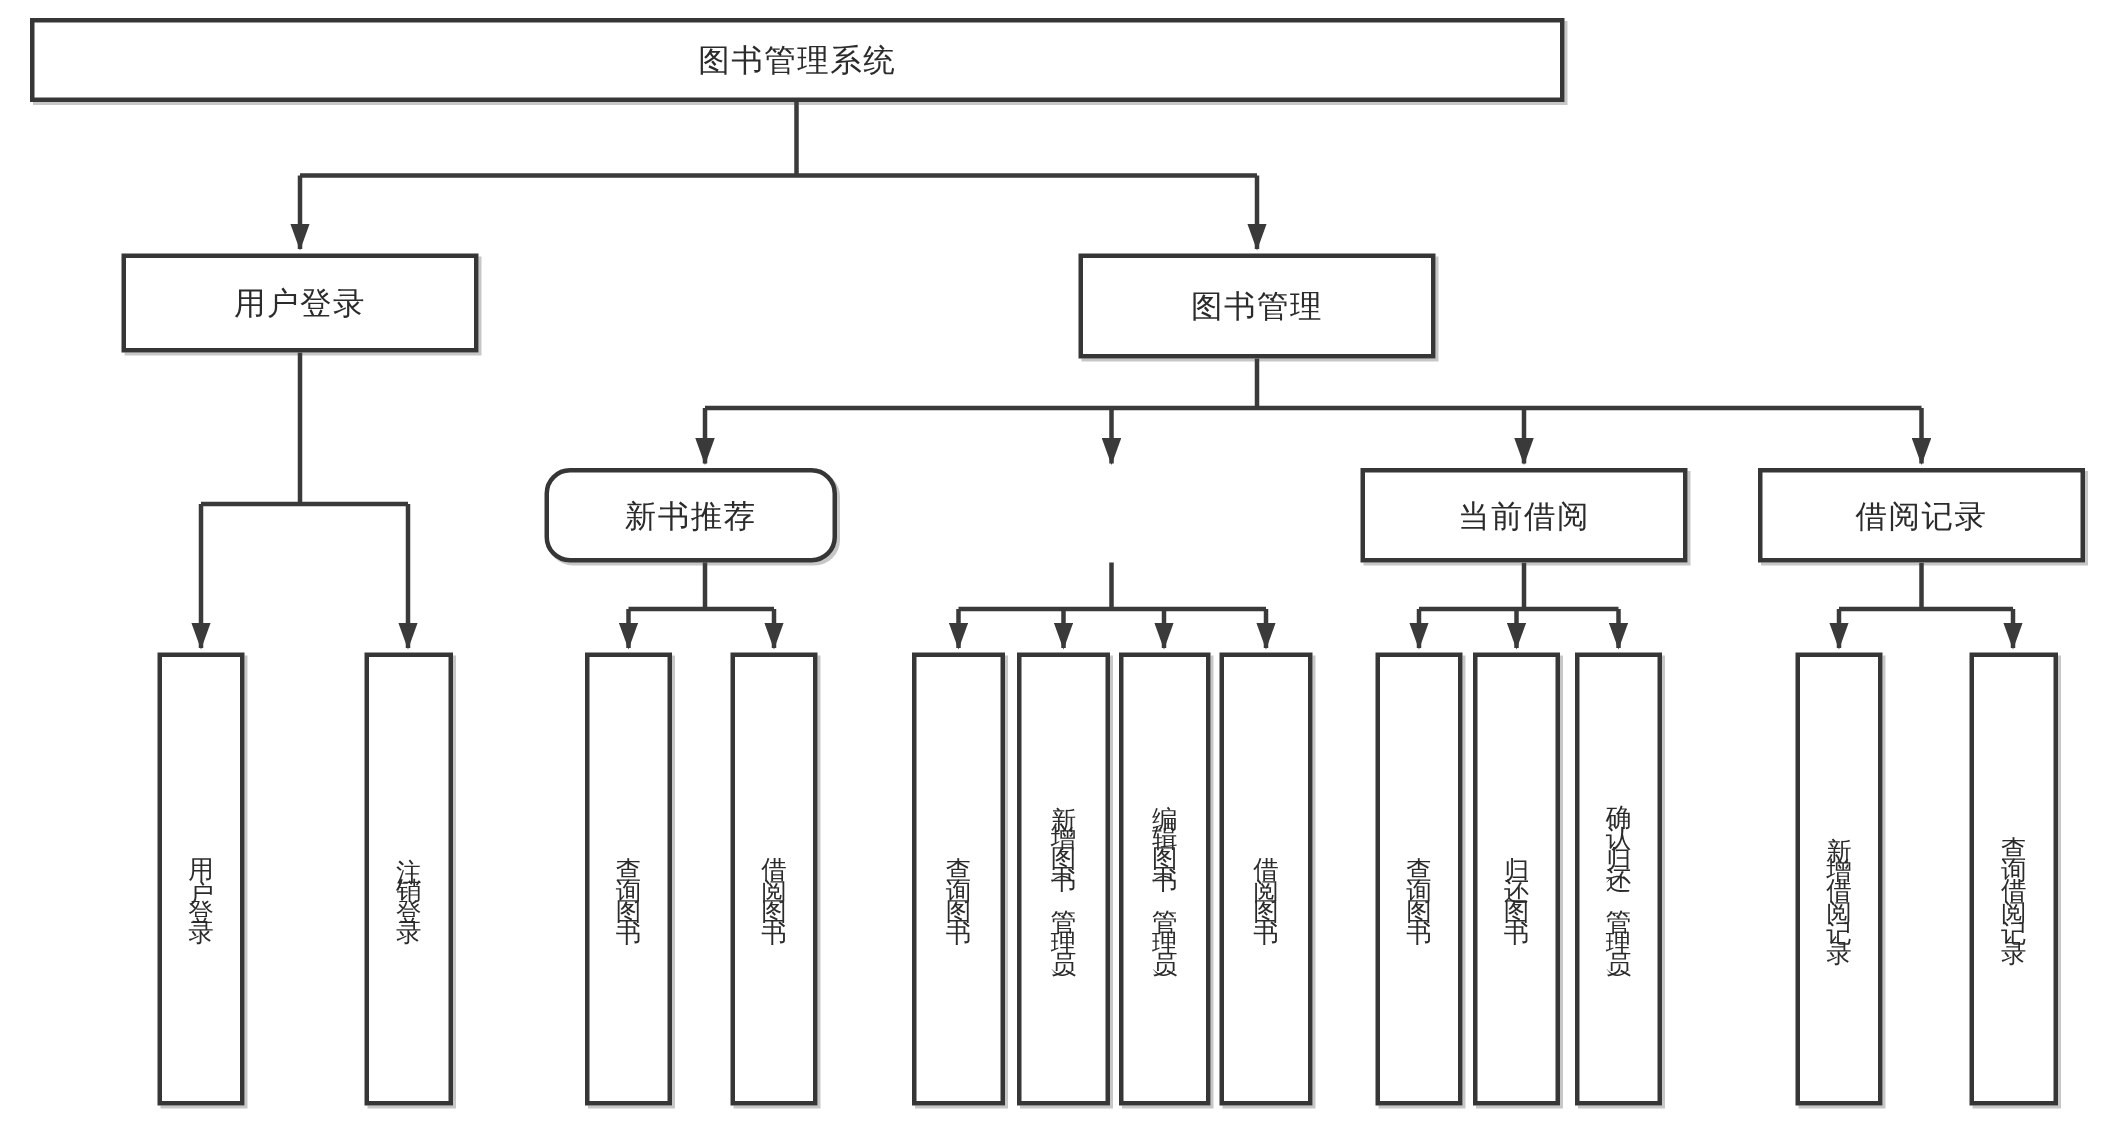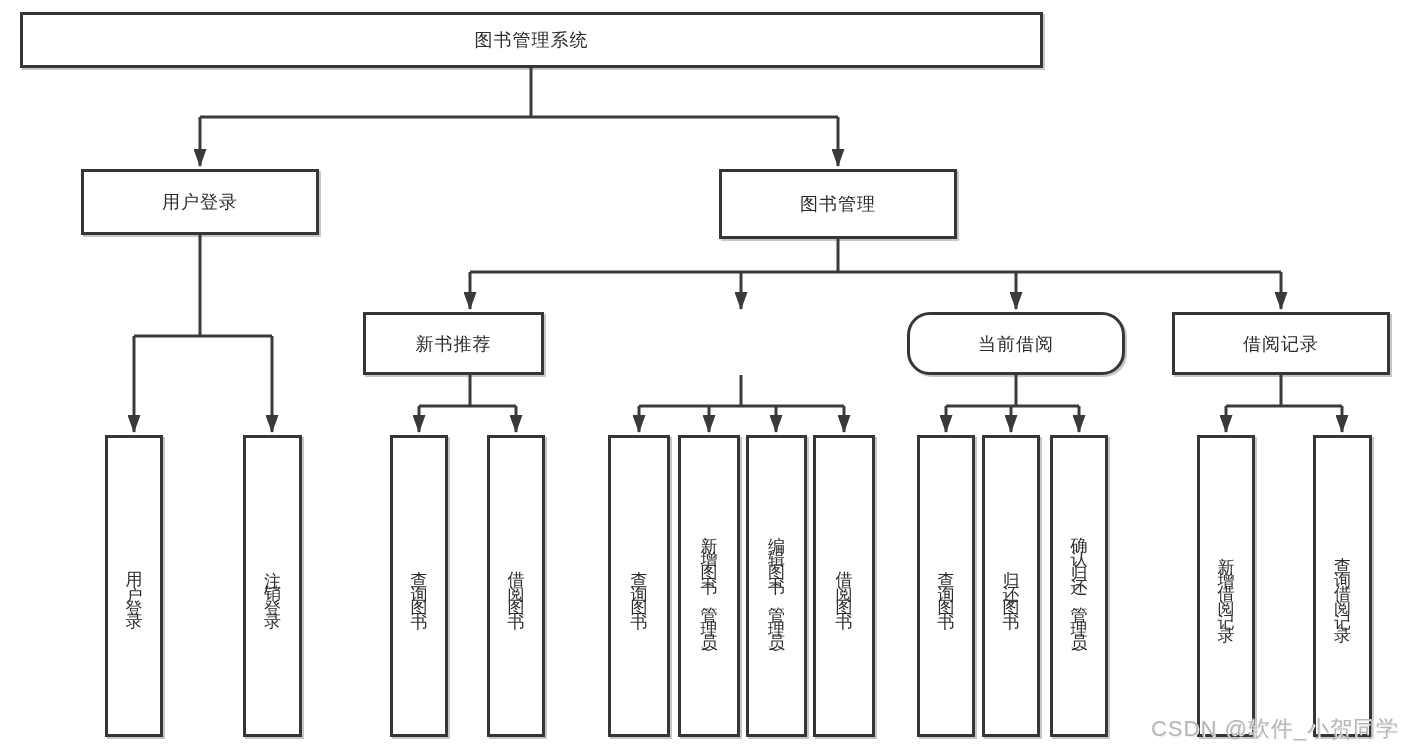--- a/index.html
+++ b/index.html
@@ -22,21 +22,21 @@
     position: absolute;
     background: var(--fill, #ffffff);
     border: 3px solid var(--border, #363636);
     box-shadow: 2px 2px 0 rgba(70,70,70,0.30);
     color: var(--text, #2b2b2b);
     display: flex;
     align-items: center;
     justify-content: center;
     text-align: center;
   }
-  .box.h { font-size: 18px; letter-spacing: 1px; white-space: nowrap; }
+  .box.h { font-size: 21px; letter-spacing: 1px; white-space: nowrap; }
   .box.v {
     writing-mode: vertical-rl;
     text-orientation: mixed;
     font-size: 17px;
     letter-spacing: 14px;
     line-height: 1;
   }
 
   .watermark {
     position: absolute;
@@ -108,37 +108,36 @@
       <path d="M1226,406 V432" marker-end="url(#arrow)"></path>
       <path d="M1342,406 V432" marker-end="url(#arrow)"></path>
     </g>
   </svg>
 
   <div class="box h" style="left:20px; top:12px; width:1023px; height:56px;">图书管理系统</div>
 
   <div class="box h" style="left:81px; top:169px; width:238px; height:66px;">用户登录</div>
   <div class="box h" style="left:719px; top:169px; width:238px; height:70px;">图书管理</div>
 
-  <div class="box h" style="left:363px; top:312px; width:181px; height:63px;">新书推荐</div>
-  <div class="box h" style="left:907px; top:312px; width:218px; height:63px;border-radius:23px;">当前借阅</div>
+  <div class="box h" style="left:363px; top:312px; width:195px; height:63px;border-radius:17px;">新书推荐</div>
+  <div class="box h" style="left:907px; top:312px; width:218px; height:63px;">当前借阅</div>
   <div class="box h" style="left:1172px; top:312px; width:218px; height:63px;">借阅记录</div>
 
   <div class="box v" style="left:105px; top:435px; width:58px; height:302px;">用户登录</div>
   <div class="box v" style="left:243px; top:435px; width:59px; height:302px;">注销登录</div>
 
   <div class="box v" style="left:390px; top:435px; width:58px; height:302px;">查询图书</div>
   <div class="box v" style="left:487px; top:435px; width:58px; height:302px;">借阅图书</div>
 
   <div class="box v" style="left:608px; top:435px; width:62px; height:302px;">查询图书</div>
   <div class="box v" style="left:678px; top:435px; width:62px; height:302px;">新增图书（管理员）</div>
   <div class="box v" style="left:746px; top:435px; width:61px; height:302px;">编辑图书（管理员）</div>
   <div class="box v" style="left:813px; top:435px; width:62px; height:302px;">借阅图书</div>
 
   <div class="box v" style="left:917px; top:435px; width:58px; height:302px;">查询图书</div>
   <div class="box v" style="left:982px; top:435px; width:58px; height:302px;">归还图书</div>
   <div class="box v" style="left:1050px; top:435px; width:58px; height:302px;">确认归还（管理员）</div>
 
   <div class="box v" style="left:1197px; top:435px; width:58px; height:302px;">新增借阅记录</div>
   <div class="box v" style="left:1313px; top:435px; width:59px; height:302px;">查询借阅记录</div>
 
-  <div class="watermark">CSDN @软件_小贺同学</div>
 
 </div>
 
 </body></html>

